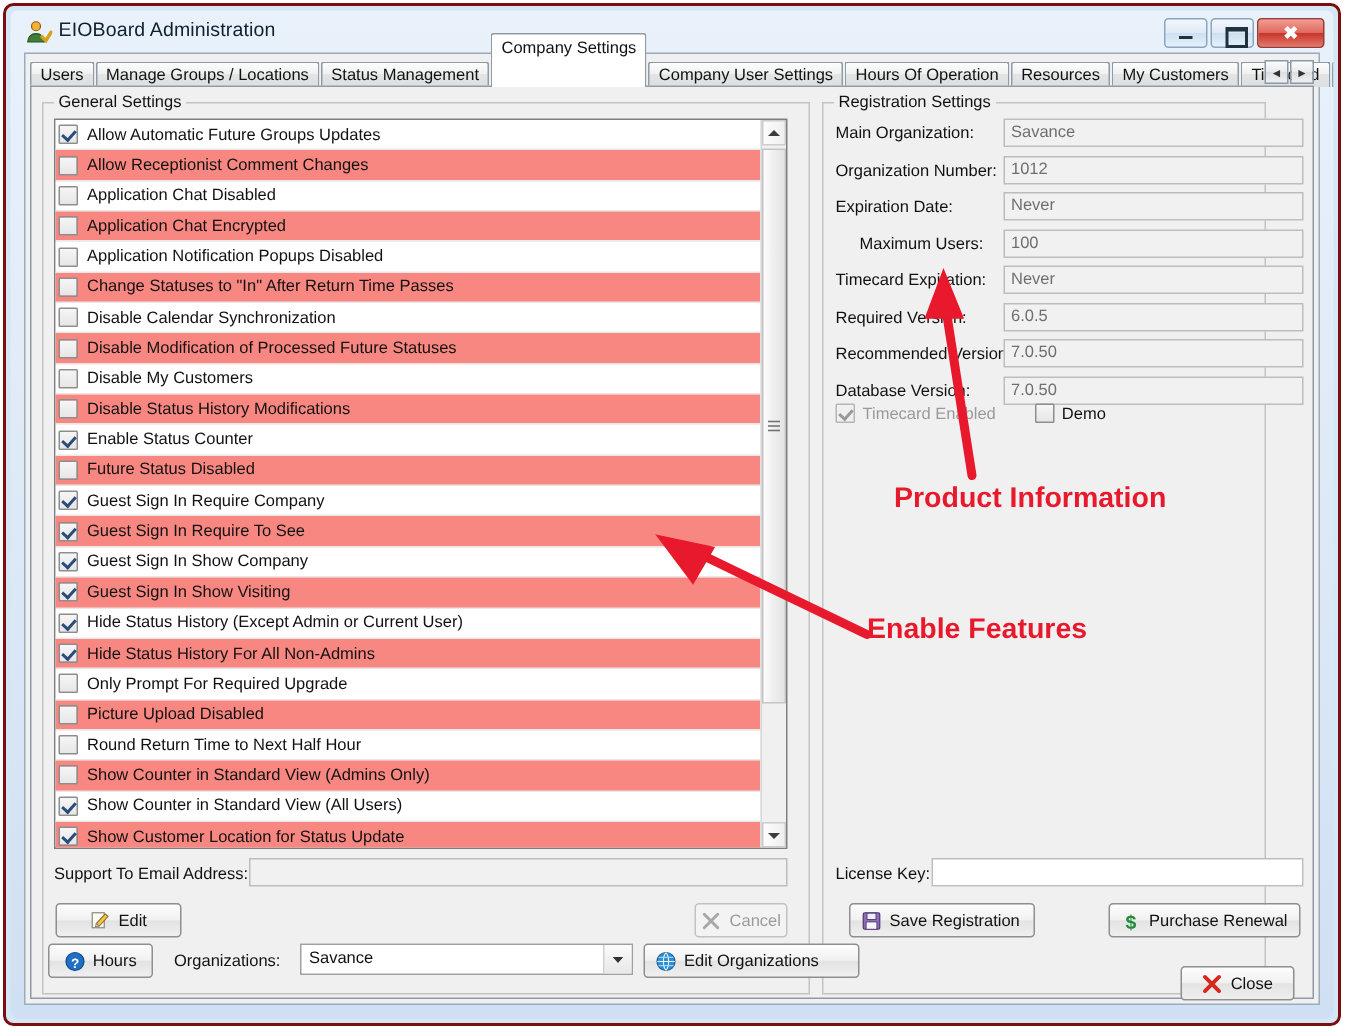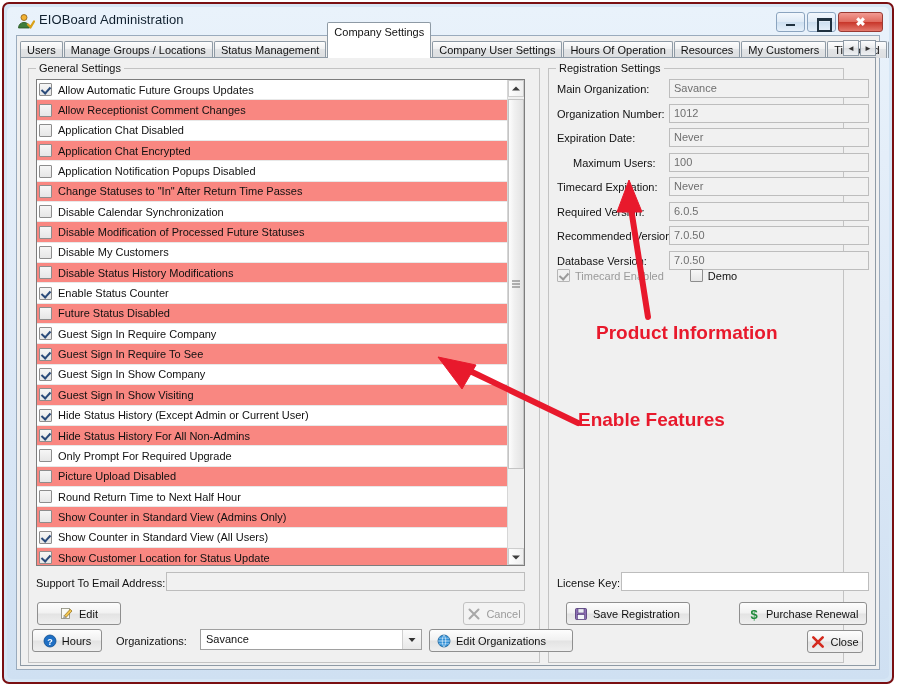--- a/index.html
+++ b/index.html
@@ -494,21 +494,21 @@
           <span class="bi">
             <svg width="14" height="14" viewBox="0 0 14 14">
               <circle cx="7" cy="7" r="6" fill="#2f8fd6" stroke="#1a5f96" stroke-width="0.8"></circle>
               <path d="M1.2 7h11.6M7 1.1c2.3 2.6 2.3 9.2 0 11.8M7 1.1c-2.3 2.6-2.3 9.2 0 11.8" fill="none" stroke="#e8f4fd" stroke-width="0.7"></path>
               <path d="M2 4.2h10M2 9.8h10" fill="none" stroke="#cfe8fa" stroke-width="0.6"></path>
             </svg>
           </span>
           <span>Edit Organizations</span>
         </div>
 
-        <div class="btn" style="right:9px;top:4px;width:56px;">
+        <div class="btn" style="right:9px;top:18px;width:76px;">
           <span class="bi">
             <svg width="14" height="14" viewBox="0 0 14 14">
               <path d="M2.3 2.3l9.4 9.4M11.7 2.3l-9.4 9.4" stroke="#d42a1e" stroke-width="2.6" stroke-linecap="round" fill="none"></path>
             </svg>
           </span>
           <span>Close</span>
         </div>
       </div>
 
     </div>

